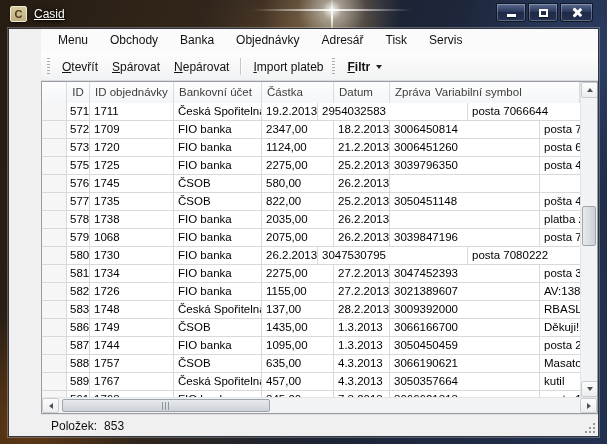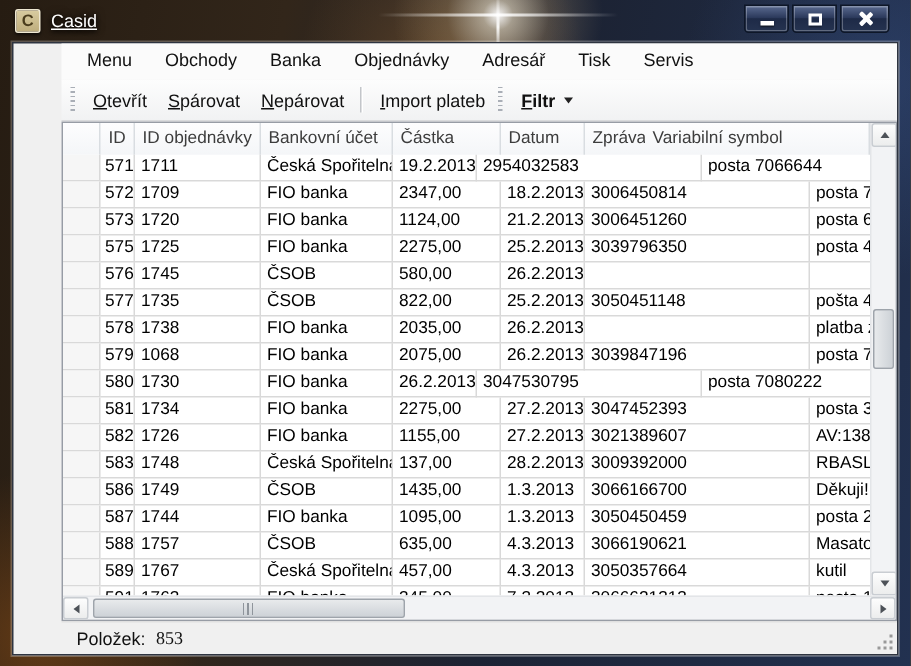--- a/index.html
+++ b/index.html
@@ -92,21 +92,21 @@
     background:linear-gradient(90deg,#e8eaec,#cdd2d7);}
   .hthumb{position:absolute;top:1px;bottom:1px;left:20px;width:208px;border:1px solid #9ea4ab;border-radius:2px;
     background:linear-gradient(#e8eaec,#cdd2d7);display:flex;align-items:center;justify-content:center;}
   .hthumb .grip-lines{width:8px;height:8px;
     background:repeating-linear-gradient(90deg,#8f959c 0 1px,rgba(0,0,0,0) 1px 3px);}
 
   
   .statusbar{height:22px;flex:0 0 auto;background:#f0f0f0;border-top:1px solid #e0e0e0;
     display:flex;align-items:center;padding-left:10px;position:relative;}
   .statusbar .lbl{font-size:12px;color:#111;}
-  .statusbar .cnt{font-size:12px;color:#111;margin-left:7px;font-family:Liberation Serif, serif;}
+  .statusbar .cnt{font-size:12px;color:#111;margin-left:7px;}
   .resize-grip{position:absolute;right:3px;bottom:3px;width:10px;height:10px;}
   .resize-grip::before{content:"";position:absolute;right:0;bottom:0;width:2px;height:2px;background:#999;
     box-shadow:-4px 0 0 #999,-8px 0 0 #999,0 -4px 0 #999,0 -8px 0 #999,-4px -4px 0 #999;}
 </style>
 </head>
 <body>
 
 <div class="window">
   <div class="ray-h"></div>
   <div class="ray-v"></div>

